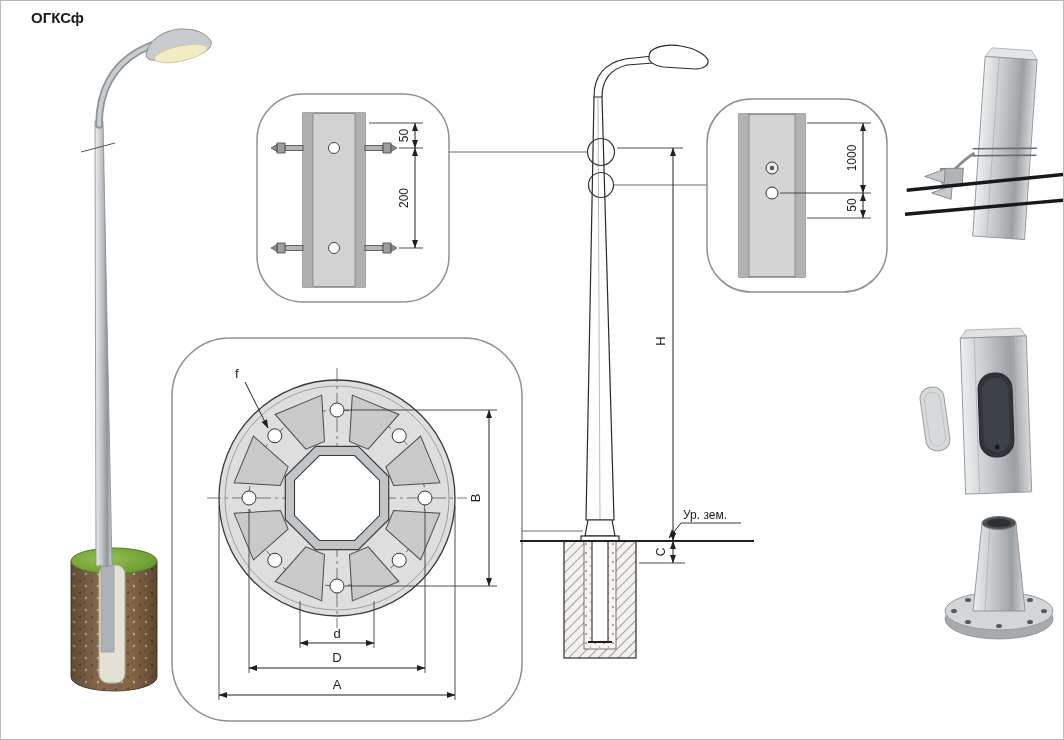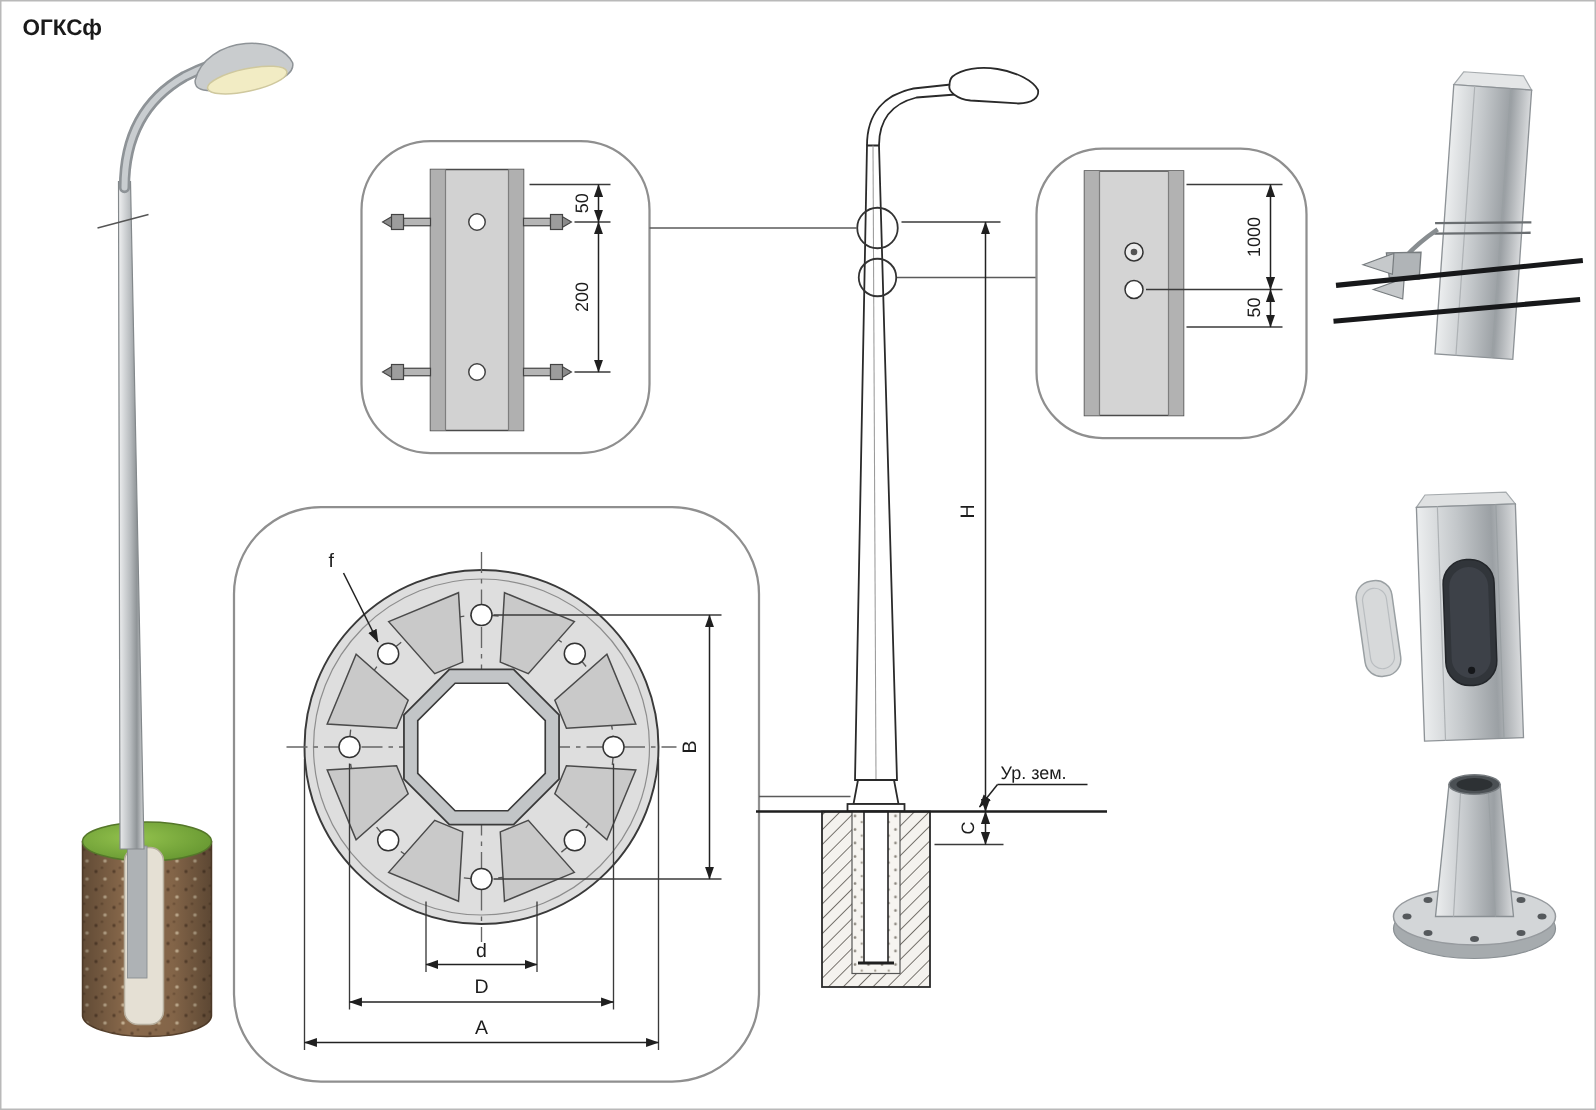--- a/index.html
+++ b/index.html
@@ -1,19 +1,20 @@
 <!DOCTYPE html>
 <html><head>
 <meta charset="utf-8">
 <style>
   html,body{margin:0;padding:0;background:#e9e9e9;}
   .canvas{
     position:relative;width:1064px;height:740px;background:#ffffff;
     border:1px solid #b9b9b9;box-sizing:border-box;overflow:hidden;
     font-family:"Liberation Sans",sans-serif;
+    padding-left:16px;
   }
   svg{display:block}
   .title-text{font:600 15px "Liberation Sans",sans-serif;fill:#1a1a1a}
   .dim{font:12px "Liberation Sans",sans-serif;fill:#1c1c1c}
   .dim-lg{font:13px "Liberation Sans",sans-serif;fill:#1c1c1c}
   .thin{stroke:#3a3a3a;stroke-width:0.9;fill:none}
   .dimline{stroke:#222;stroke-width:1;fill:none}
   .callout{stroke:#5a5a5a;stroke-width:0.9;fill:none}
   .bubble{fill:#ffffff;stroke:#8f8f8f;stroke-width:1.5}
   .draw{stroke:#2a2a2a;stroke-width:1.2;fill:#ffffff}

